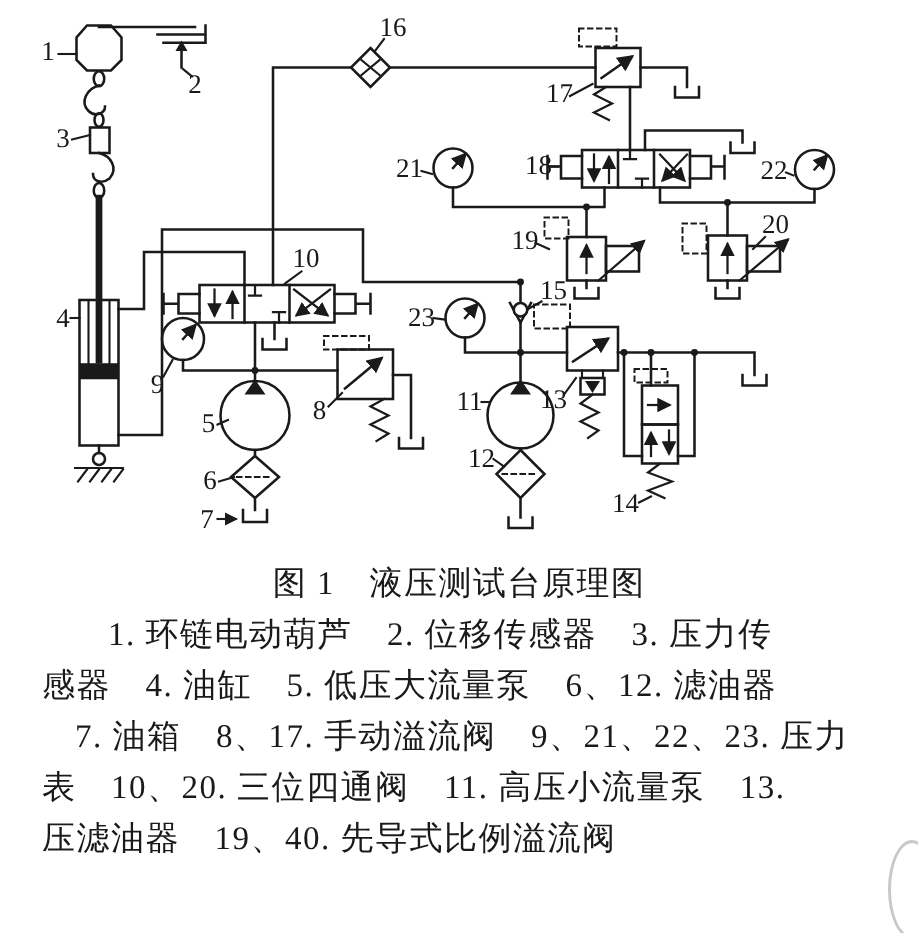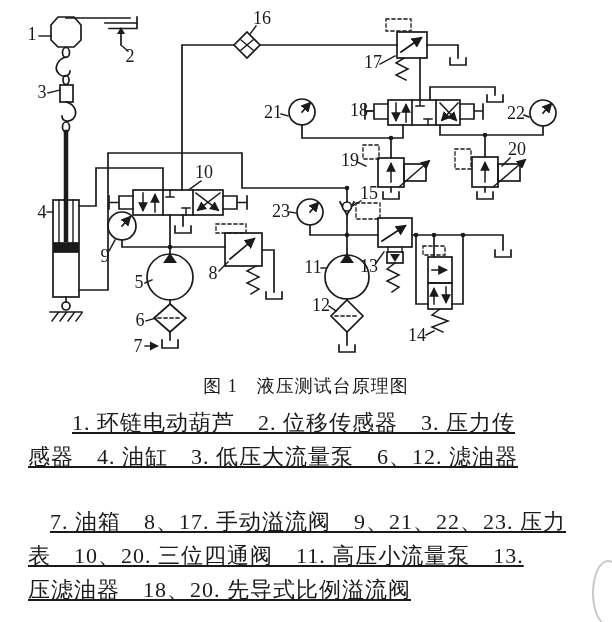--- a/index.html
+++ b/index.html
@@ -1,26 +1,26 @@
 <!DOCTYPE html>
 <html><head>
 <meta charset="utf-8">
 <style>
   html,body{margin:0;padding:0;background:#fff;}
   body{width:612px;height:622px;position:relative;overflow:hidden;
        font-family:"Liberation Serif",serif;color:#1a1a1a;}
   .page{position:absolute;inset:0;background:#fff;}
   svg{position:absolute;left:0;top:0;}
   .caption{position:absolute;left:0;top:374px;width:612px;text-align:center;
-           font-size:18px;letter-spacing:1px;white-space:pre;}
+           font-size:22px;letter-spacing:1px;white-space:pre;}
   .legend{position:absolute;left:28px;top:406px;width:556px;
           font-size:22px;line-height:34px;letter-spacing:1px;}
-  .legend .ln{white-space:pre;text-decoration:underline;}
+  .legend .ln{white-space:pre;}
   .legend .ind1{padding-left:44px;}
-  .legend .ind2{padding-left:22px;margin-top:31px;}
+  .legend .ind2{padding-left:22px;}
   .scan-artifact{position:absolute;right:-12px;top:560px;width:28px;height:62px;
                  border:2px solid #c8c8c8;border-radius:50%;}
 </style>
 </head>
 <body>
 
 <div class="page">
 
 <svg width="612" height="372" viewBox="0 0 612 372" stroke="#1a1a1a" fill="none" stroke-width="1.7" stroke-linecap="square">
   <defs>
@@ -279,21 +279,21 @@
     <text x="273" y="118">21</text>
     <text x="516" y="119">22</text>
     <text x="281" y="217">23</text>
   </g>
 </svg>
 
 <div class="caption">图 1　液压测试台原理图</div>
 
 <div class="legend">
   <div class="ln ind1">1. 环链电动葫芦　2. 位移传感器　3. 压力传</div>
-  <div class="ln">感器　4. 油缸　3. 低压大流量泵　6、12. 滤油器</div>
+  <div class="ln">感器　4. 油缸　5. 低压大流量泵　6、12. 滤油器</div>
   <div class="ln ind2">7. 油箱　8、17. 手动溢流阀　9、21、22、23. 压力</div>
   <div class="ln">表　10、20. 三位四通阀　11. 高压小流量泵　13.</div>
-  <div class="ln">压滤油器　18、20. 先导式比例溢流阀</div>
+  <div class="ln">压滤油器　19、40. 先导式比例溢流阀</div>
 </div>
 
 <div class="scan-artifact"></div>
 
 </div>
 
 </body></html>

